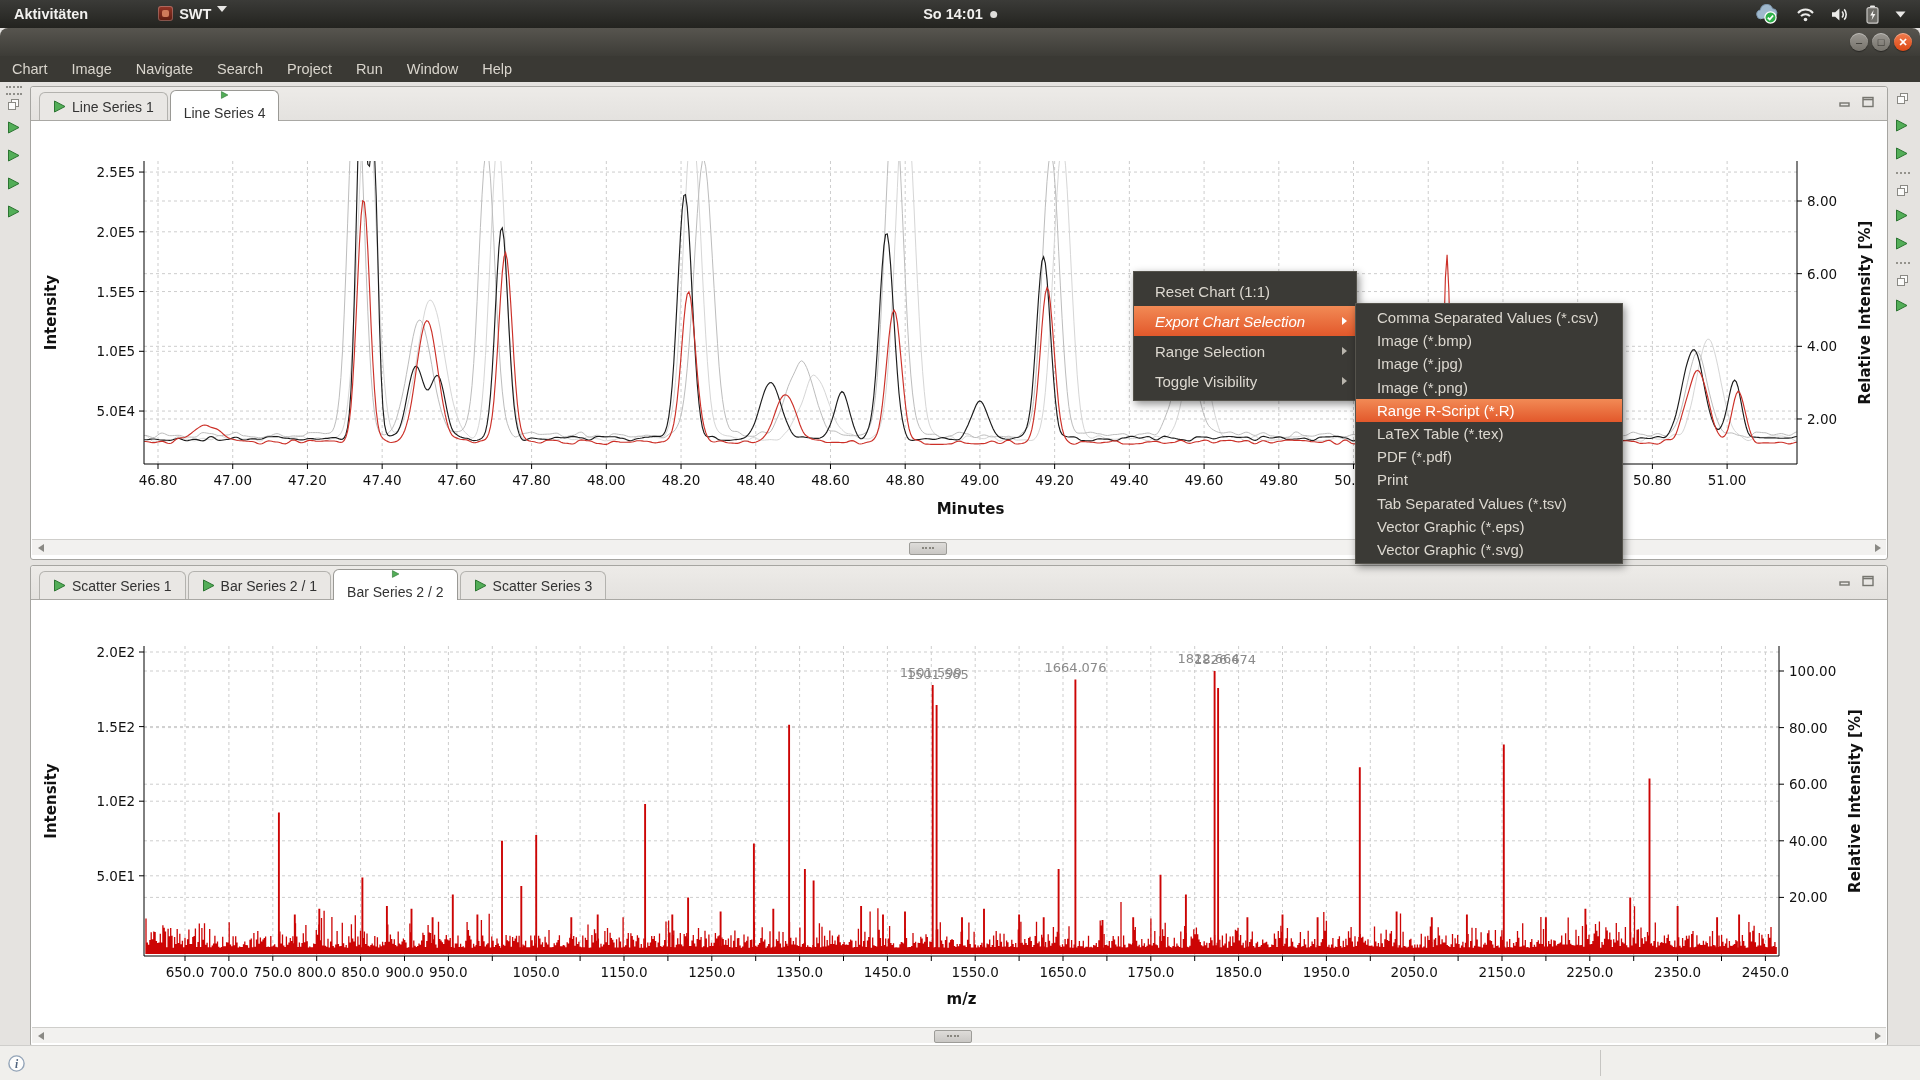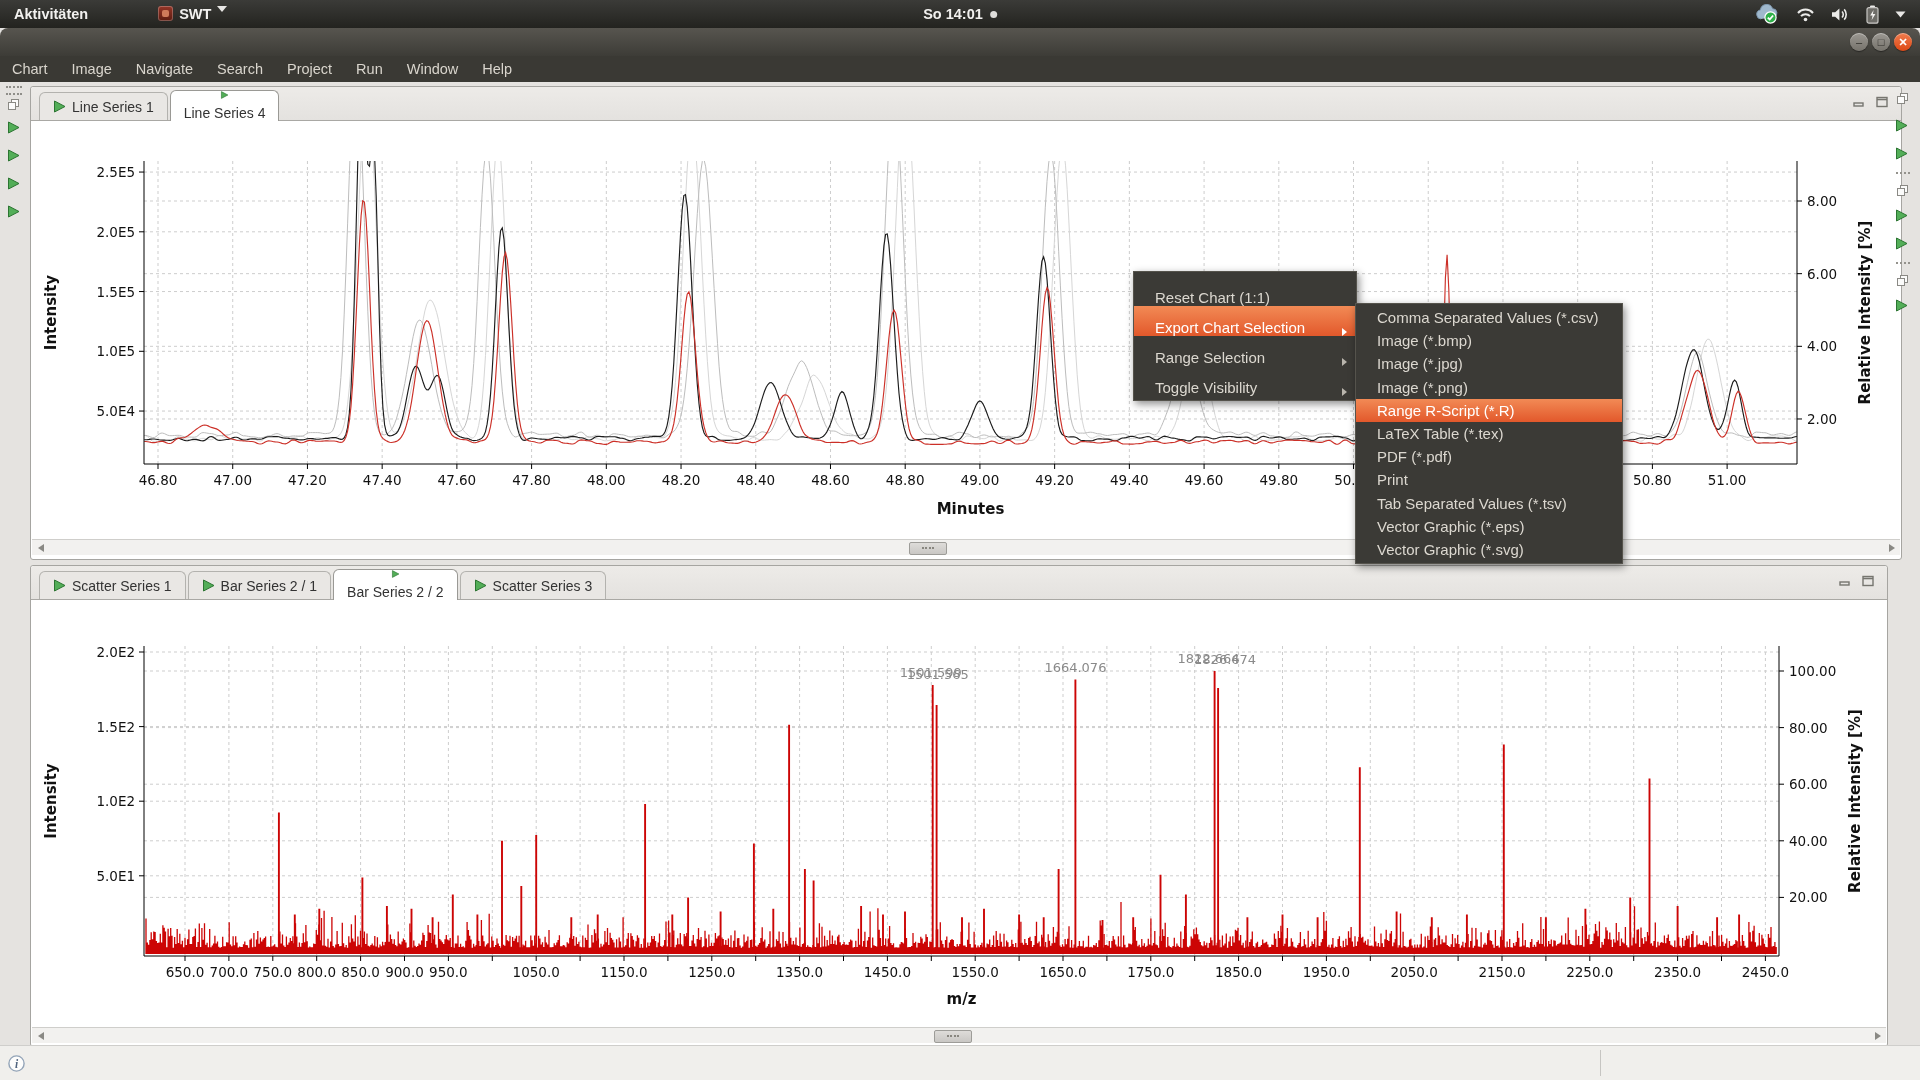--- a/index.html
+++ b/index.html
@@ -31,42 +31,42 @@
   .menubar{position:absolute;left:0;top:56px;width:1920px;height:26px;background:#3a3934;
     display:flex;align-items:center;color:#d9d5cd;font-size:14.5px;border-bottom:1px solid #2a2925;}
   .menu-item{padding:3px 12px;cursor:default;}
   
   .workspace{position:absolute;left:0;top:82px;width:1920px;height:963px;background:#e5e3e0;}
   .strip-icon{position:absolute;}
   .dotsep{position:absolute;width:14px;border-top:2px dotted #94928c;}
   .handle{position:absolute;width:16px;height:3px;border-top:2px dotted #8f8e89;border-bottom:2px dotted #8f8e89;padding-bottom:2px;}
   
   .panel{position:absolute;background:#fff;border:1px solid #a6a5a1;border-radius:3px;}
-  .panel-top{left:30px;top:4px;width:1856px;height:472px;padding-left:14px;}
+  .panel-top{left:30px;top:4px;width:1856px;height:472px;}
   .panel-bottom{left:30px;top:483px;width:1856px;height:480px;}
   .tabbar{position:absolute;left:0;top:0;right:0;height:33px;background:linear-gradient(#edebe8,#e4e2df);
     border-bottom:1px solid #a9a8a4;display:flex;align-items:flex-end;padding-left:8px;border-radius:3px 3px 0 0;}
   .tab{display:flex;align-items:center;gap:6px;height:27px;padding:0 13px;font-size:14px;color:#333;
     background:#e9e7e4;border:1px solid #b3b2ae;border-bottom:none;border-radius:6px 6px 0 0;margin-right:2px;}
   .tab.active{background:#fff;font-weight:normal;height:30px;margin-bottom:-1px;border-color:#9a9995;z-index:2;flex-direction:column;}
   .panelbtns{position:absolute;right:12px;top:7px;display:flex;gap:10px;z-index:3;}
   .chartarea{position:absolute;left:1px;right:1px;background:#fff;}
   
   .hscroll{position:absolute;left:1px;right:1px;height:15px;background:#f2f1ef;border-top:1px solid #cfcecb;}
   .hs-arrow{position:absolute;top:2px;width:11px;height:11px;display:flex;align-items:center;justify-content:center;}
   .hs-thumb{position:absolute;top:2px;height:11px;background:linear-gradient(#dedcd9,#c9c7c4);
     border:1px solid #9d9c98;border-radius:2px;}
   .hs-thumb::after{content:"";position:absolute;left:50%;top:4px;width:12px;margin-left:-6px;border-top:2px dotted #88867f;}
   
   .ctxmenu{position:absolute;background:#3b3a36;border:1px solid #55534c;box-shadow:2px 3px 8px rgba(0,0,0,.45);
     padding:4px 0;z-index:50;}
-  .ctxitem{height:30px;display:flex;align-items:flex-end;color:#dcd8d0;font-size:15px;padding:0 14px 0 21px;position:relative;}
+  .ctxitem{height:30px;display:flex;align-items:center;color:#dcd8d0;font-size:15px;padding:0 14px 0 21px;position:relative;}
   .ctxitem .arr{position:absolute;right:9px;width:0;height:0;border-left:5px solid #b9b5ad;
     border-top:4px solid transparent;border-bottom:4px solid transparent;}
-  .ctxitem.hl{background:linear-gradient(#f28a55,#e2582b);color:#fff;}
+  .ctxitem.hl{background:linear-gradient(#f28a55,#e2582b);color:#fff;font-style:italic;}
   .ctxitem.hl .arr{border-left-color:#fff;}
   .submenu{position:absolute;background:#3b3a36;border:1px solid #55534c;box-shadow:2px 3px 8px rgba(0,0,0,.45);
     padding:2px 0;z-index:51;}
   .subitem{height:23.2px;display:flex;align-items:center;color:#dcd8d0;font-size:15px;padding:0 14px 0 21px;}
   .subitem.hl{background:linear-gradient(#f28a55,#e2582b);color:#fff;}
   
   .statusbar{position:absolute;left:0;top:1045px;width:1920px;height:35px;background:#f0efec;border-top:1px solid #cfcecb;}
   .status-divider{position:absolute;left:1600px;top:4px;width:1px;height:26px;background:#c6c5c2;}
   svg text{user-select:none;}
 </style>

